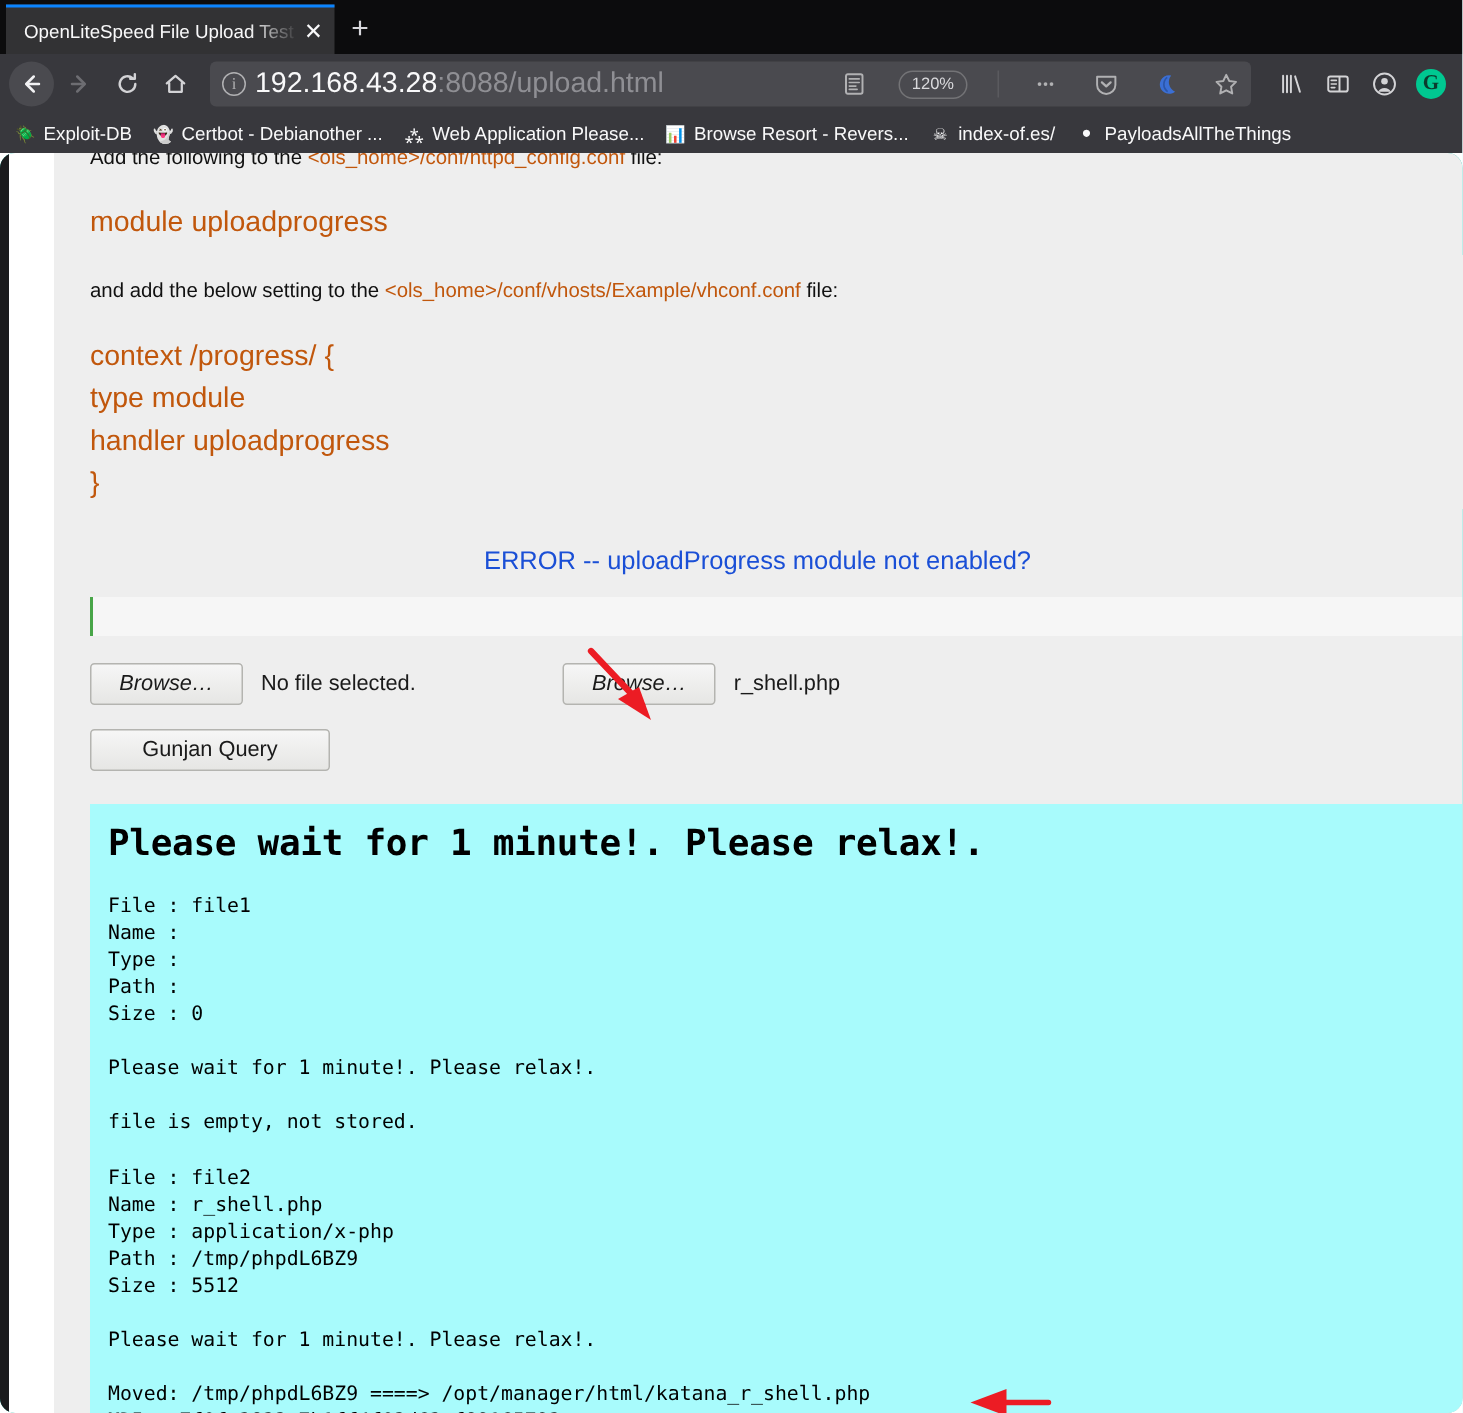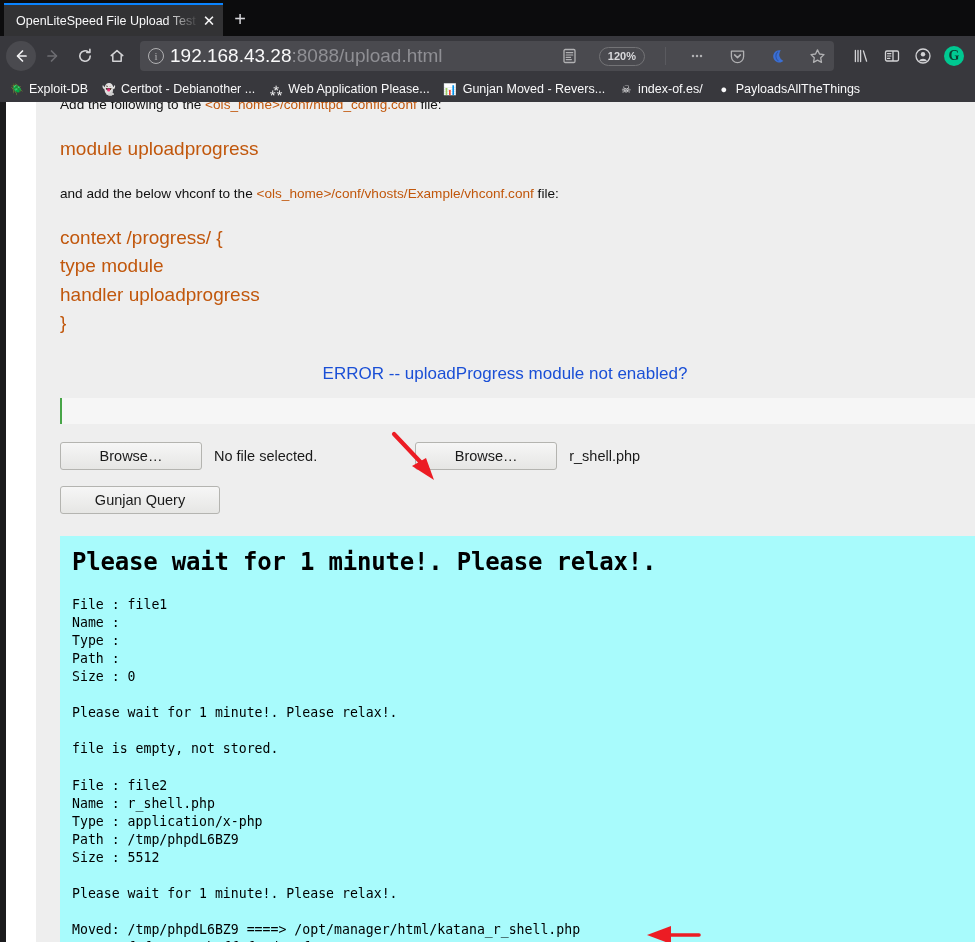--- a/index.html
+++ b/index.html
@@ -59,21 +59,21 @@
     width: 16px; height:16px; border-radius:50%;
     border: 1.4px solid #b1b1b3; color:#b1b1b3;
     font-size: 11px; display:flex; align-items:center;
     justify-content:center; flex:0 0 16px; font-family:"Liberation Serif",serif;
   }
   .url-text {
     flex: 1; font-size: 19px; color:#8f8f94; white-space:nowrap;
     overflow:hidden; min-width:0;
   }
   .url-text b { color:#f9f9fa; font-weight: 400; }
-  .url-icons { display:flex; align-items:center; gap:14px; flex:0 0 auto;font-weight:bold; }
+  .url-icons { display:flex; align-items:center; gap:14px; flex:0 0 auto; }
   .uicon {
     width:26px; height:26px; display:flex; align-items:center;
     justify-content:center; color:#b1b1b3;
   }
   .zoom-badge {
     height: 19px; border:1px solid #737376; border-radius: 10px;
     color:#d9d9dc; font-size:11px; padding: 0 8px;
     display:flex; align-items:center; margin: 0 2px;
   }
   .vsep { width:1px; height:18px; background:#5a5a5f; margin: 0 4px; }
@@ -91,21 +91,21 @@
   }
   .bm {
     display:flex; align-items:center; gap:5px; padding: 2px 6px;
     color:#f9f9fa; font-size:12.5px; white-space:nowrap; flex:0 0 auto;
   }
   .bm .favicon { width:14px; height:14px; display:flex; align-items:center; justify-content:center; font-size:11px; }
 
   
   .viewport {
     position:absolute; left:0; top:102px; width:975px; height:840px;
-    background:#14b8a6; overflow:hidden;
+    background:#14b8a6; overflow:hidden;border-radius:10px;
   }
   .leftrail { position:absolute; left:0; top:0; width:6px; height:840px; background:#1b1b1d; }
   .whitegutter { position:absolute; left:6px; top:0; width:30px; height:840px; background:#ffffff; }
   .page {
     position:absolute; left:36px; top:0; right:0; height:840px;
     background:#eeeeee; overflow:hidden;
   }
 
   .doc { padding: 0 0 0 24px; }
   .line { font-size:13.6px; color:#111; line-height:1.18; }
@@ -124,21 +124,21 @@
     background:#f6f6f6; border-left: 2px solid #48a548;
   }
 
   .formrow { margin: 18px 0 0 24px; display:flex; align-items:center; }
   .btn {
     background: linear-gradient(to bottom, #f6f6f6, #e6e6e4);
     border: 1px solid #b4b4b0; border-radius: 3px;
     font-size: 14.5px; color:#1a1a1a; font-family:"Liberation Sans", sans-serif;
     padding: 5px 0; text-align:center;
   }
-  .btn-browse { width: 142px; }
+  .btn-browse { width: 102px; font-style: italic; }
   .btn-submit { width: 160px; margin: 16px 0 0 24px; }
   .filelabel { font-size:14.5px; color:#1a1a1a; margin-left: 12px; }
   .gap-browse2 { width: 98px; }
 
   
   .outblock {
     margin: 22px 0 0 24px; width: 1000px; height: 473px;
     background:#a8fbfc; padding: 12px 14px 0 12px;
     font-family: "DejaVu Sans Mono", monospace;
   }
@@ -269,21 +269,21 @@
     <div class="bm">
       <span class="favicon">👻</span>
       <span>Certbot - Debianother ...</span>
     </div>
     <div class="bm">
       <span class="favicon">⁂</span>
       <span>Web Application Please...</span>
     </div>
     <div class="bm">
       <span class="favicon">📊</span>
-      <span>Gunjan Moved - Revers...</span>
+      <span>Browse Resort - Revers...</span>
     </div>
     <div class="bm">
       <span class="favicon">☠</span>
       <span>index-of.es/</span>
     </div>
     <div class="bm">
       <span class="favicon">●</span>
       <span>PayloadsAllTheThings</span>
     </div>
   </div>
@@ -296,21 +296,21 @@
       <div class="doc">
 
         <div class="line line-cut"><span>Add the following to the </span><span class="code-inline">&lt;ols_home&gt;/conf/httpd_config.conf</span><span> file:</span></div>
 
         <div class="spacer-22"></div>
 
         <div class="code">module uploadprogress</div>
 
         <div class="spacer-22"></div>
 
-        <div class="line"><span>and add the below vhconf to the </span><span class="code-inline">&lt;ols_home&gt;/conf/vhosts/Example/vhconf.conf</span><span> file:</span></div>
+        <div class="line"><span>and add the below setting to the </span><span class="code-inline">&lt;ols_home&gt;/conf/vhosts/Example/vhconf.conf</span><span> file:</span></div>
 
         <div class="spacer-22"></div>
 
         <div class="code" style="white-space:pre;">context /progress/ {
 type module
 handler uploadprogress
 }</div>
 
         <div class="errmsg">ERROR -- uploadProgress module not enabled?</div>
       </div>

